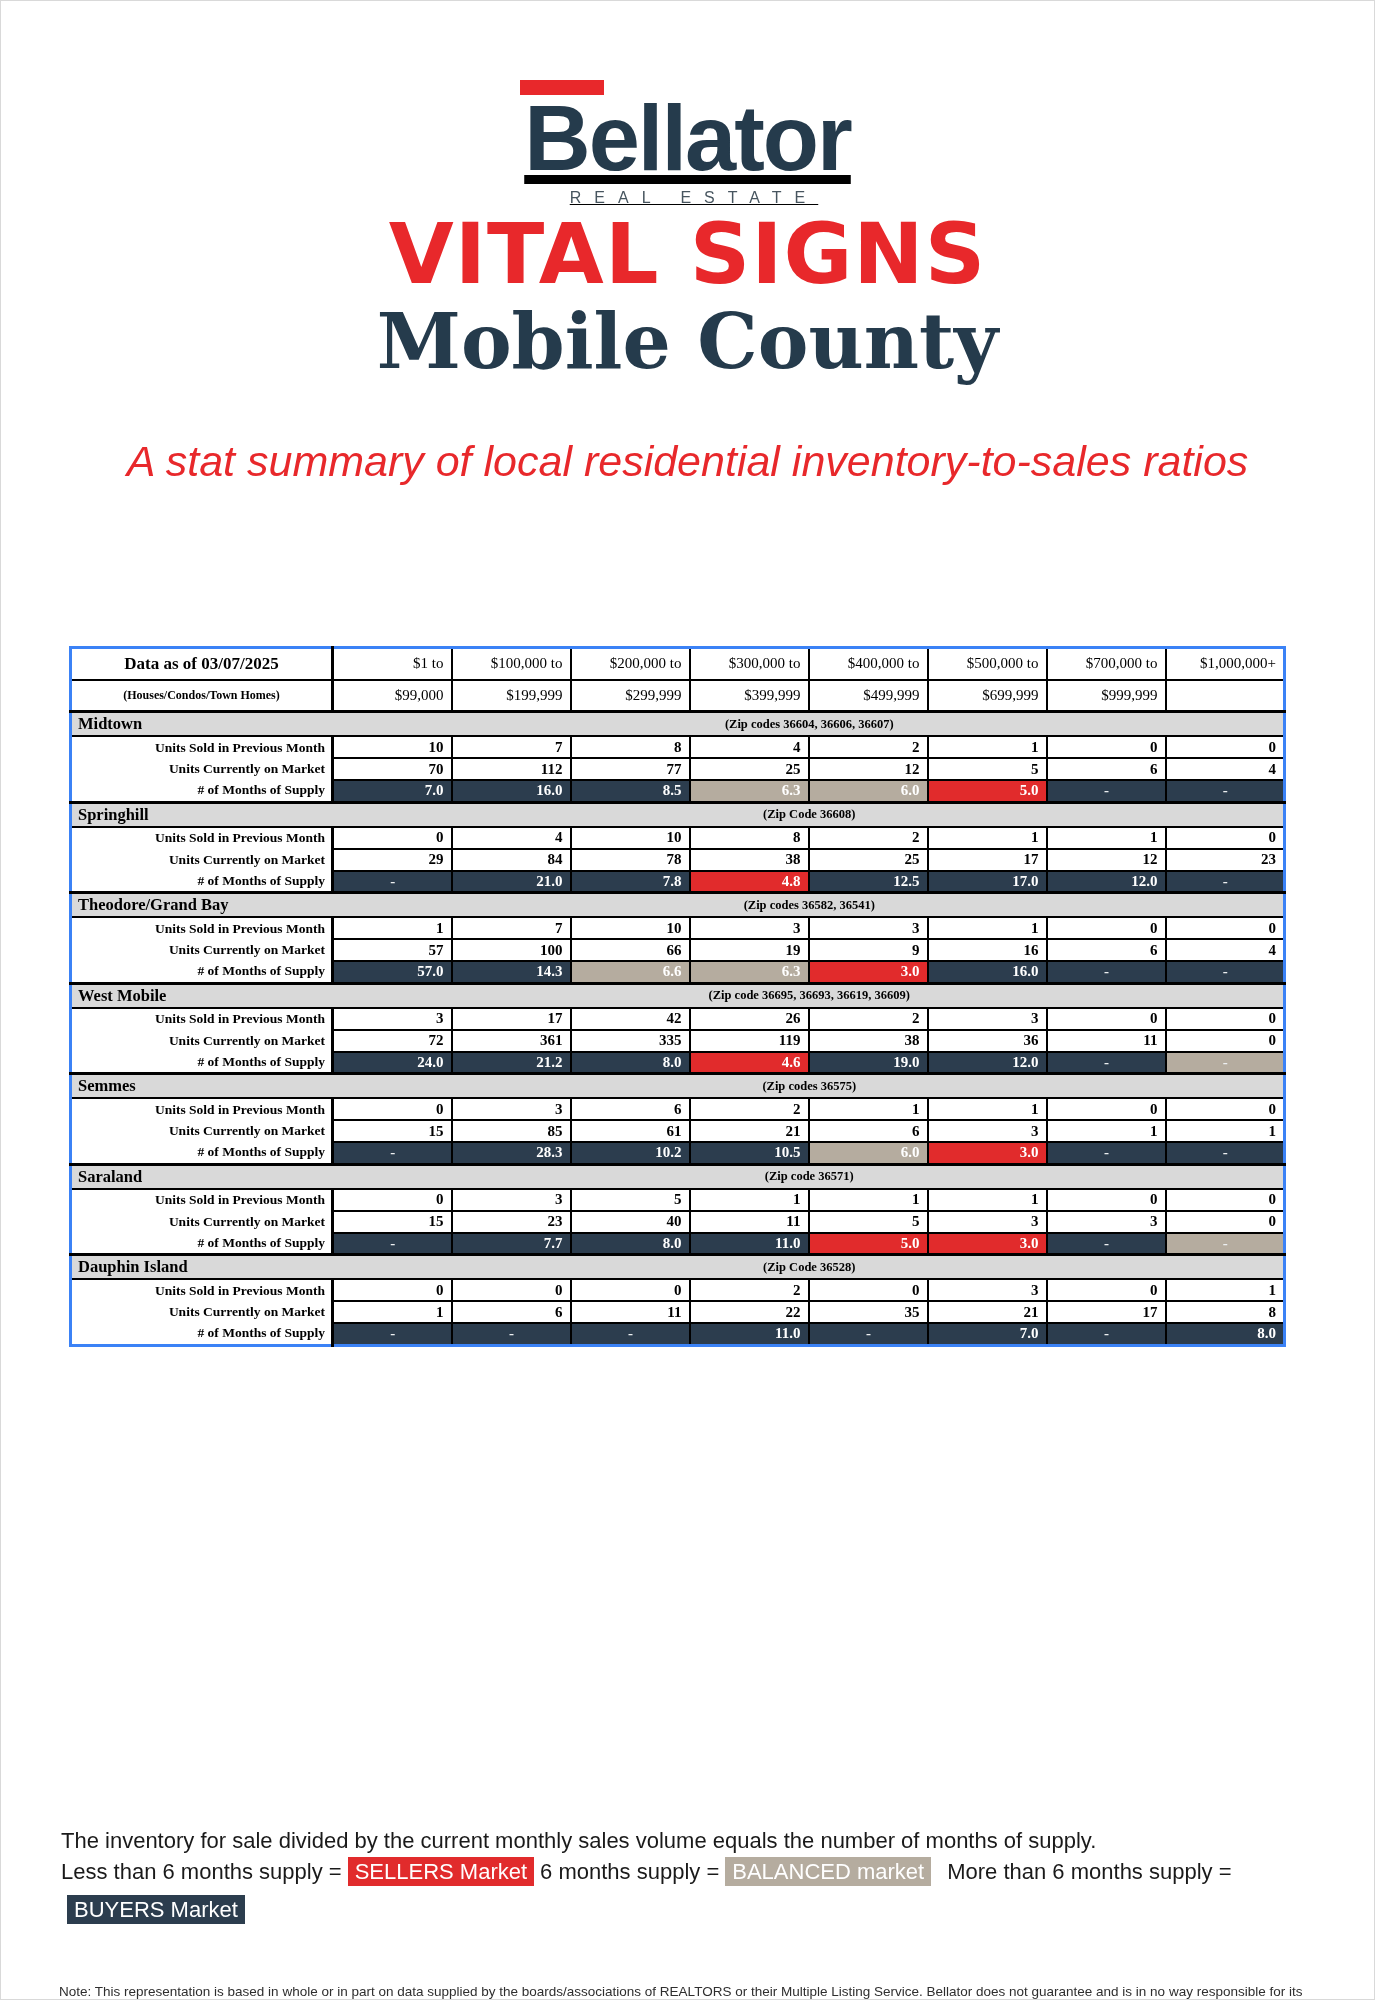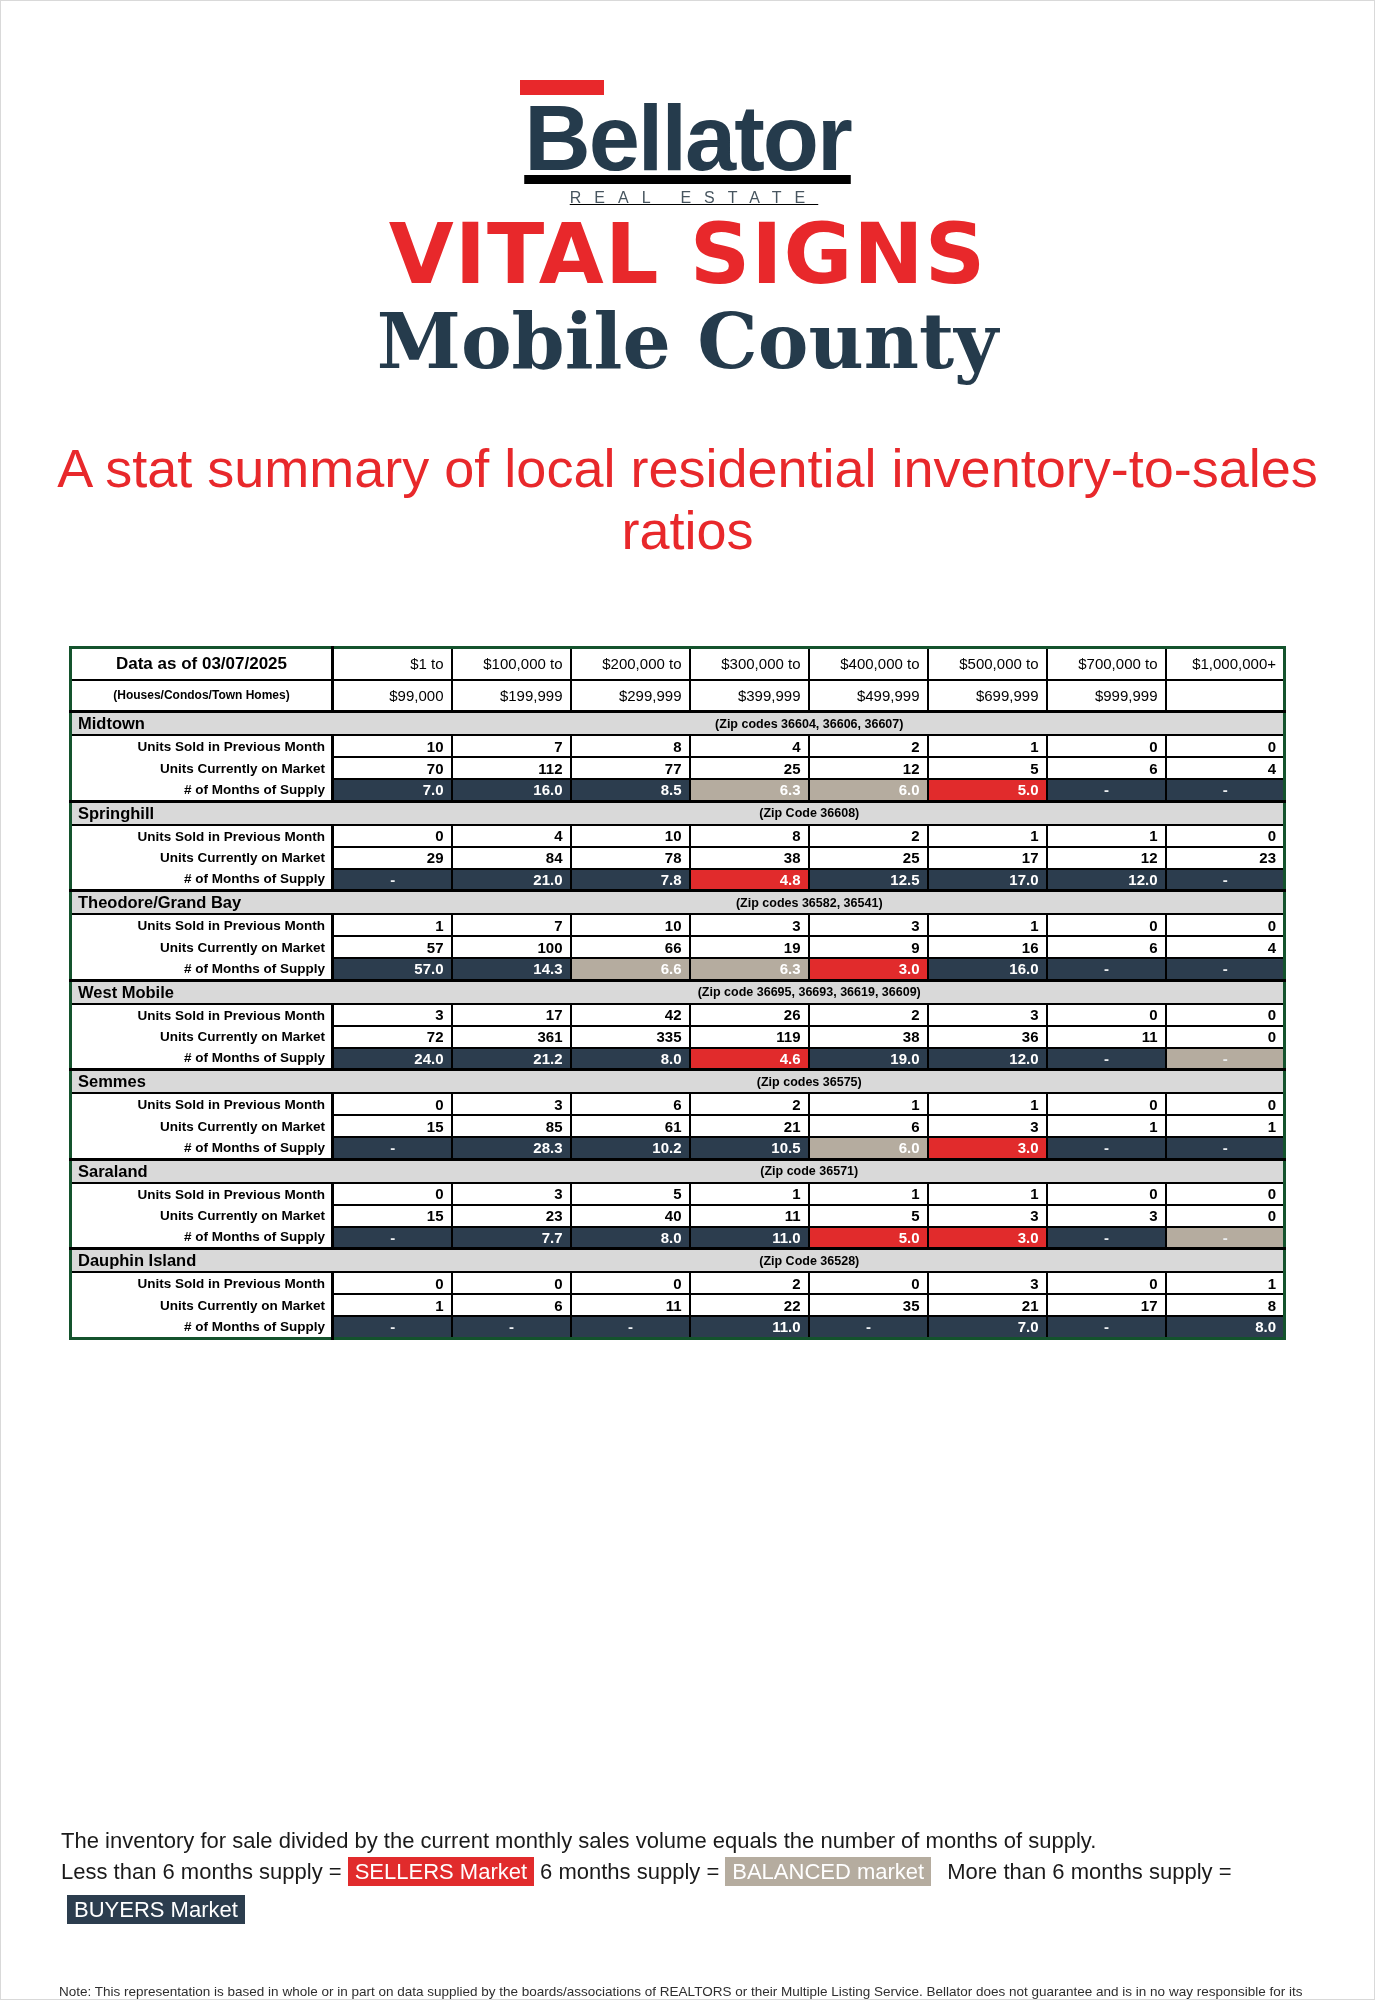--- a/index.html
+++ b/index.html
@@ -32,27 +32,27 @@
     font-family:"DejaVu Sans","Liberation Sans",sans-serif;
     font-weight:700;font-size:84px;letter-spacing:1px;color:var(--brand_red,#e8282b);
   }
   .county-title{
     position:absolute;top:296px;left:0;width:100%;text-align:center;
     font-family:"DejaVu Serif","Liberation Serif",serif;
     font-weight:700;font-size:76px;color:var(--brand_navy,#253b4c);
   }
   .red-subtitle{
     position:absolute;top:436px;left:0;width:100%;text-align:center;
-    font-weight:400;font-size:54px;color:var(--brand_red,#e8282b);
+    font-style:italic;font-weight:400;font-size:43px;color:var(--brand_red,#e8282b);
   }
   
   .table-wrap{position:absolute;top:645px;left:68px;width:1216px;}
   table.stats{
     border-collapse:collapse;table-layout:fixed;width:1216px;
-    border:3px solid #14532d;font-family:Liberation Sans, sans-serif;
+    border:3px solid #3b82f6;font-family:Liberation Serif, serif;
   }
   col.c-label{width:262px;}
   col.c-val{width:119px;}
   td{overflow:hidden;white-space:nowrap;}
   tr.hdr1 td,tr.hdr2 td{height:32px;border-bottom:2px solid #000;}
   td.h-title{font-weight:700;font-size:17px;text-align:center;border-right:3px solid #000;}
   td.h-sub{font-weight:700;font-size:12px;text-align:center;border-right:3px solid #000;}
   td.h-price{font-weight:400;font-size:15px;text-align:right;padding-right:7px;border-left:2px solid #000;}
   tr.band td{
     height:23px;background:var(--section_band,#d9d9d9);

